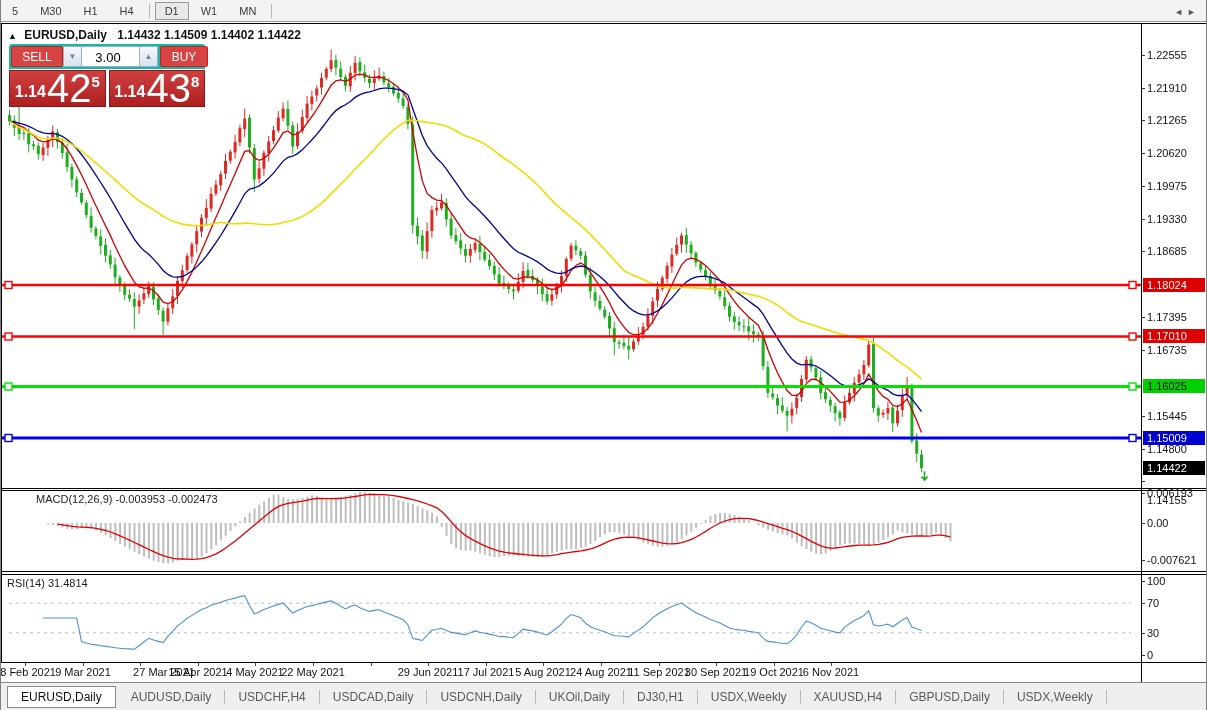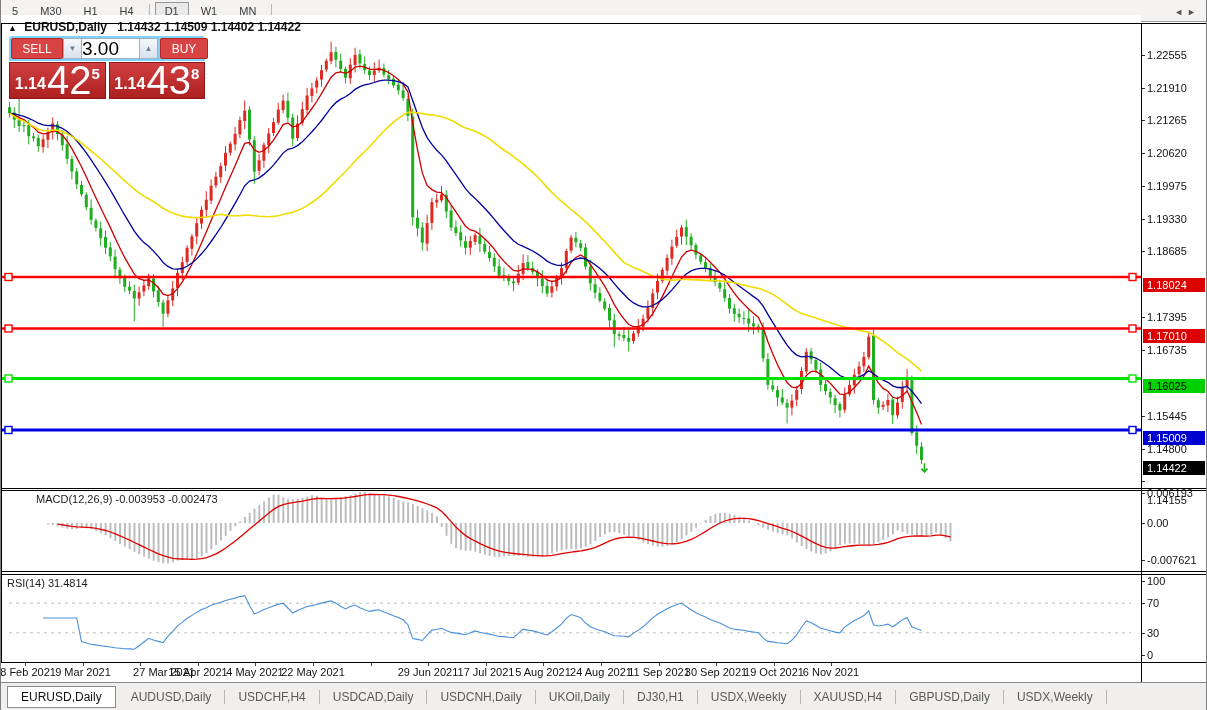--- a/index.html
+++ b/index.html
@@ -15,29 +15,29 @@
   .hline{position:absolute;left:0;width:1207px;height:1px;background:#000;}
   .vline{position:absolute;width:1px;background:#000;}
   
   .panel{position:absolute;left:0;background:#fff;}
   .ind-label{position:absolute;left:6px;top:3px;font-size:11px;color:#1a1a1a;z-index:5;}
   
   #chart-title{position:absolute;left:7px;top:5px;font-size:12px;font-weight:700;color:#111;z-index:6;}
   #chart-title .tri{font-size:9px;margin-right:4px;}
   
   #trade-panel{position:absolute;left:8px;top:21px;width:196px;z-index:7;}
-  #tp-row1{display:flex;align-items:stretch;height:25px;background:#7dd3fc;border-radius:3px 3px 0 0;
+  #tp-row1{display:flex;align-items:stretch;height:25px;background:#14b8a6;border-radius:3px 3px 0 0;
            padding:2px;box-sizing:border-box;}
   .tp-btn{flex:0 0 auto;background:#d84343;border:1px solid #b22;border-radius:2px;color:#fff;
           font-size:12px;display:flex;align-items:center;justify-content:center;cursor:pointer;}
   #sell-btn{width:50px;}#buy-btn{width:46px;margin-left:2px;}
   .spin-btn{flex:0 0 17px;background:linear-gradient(#f6f8fb,#d8e1ec);border:1px solid #9fb0c6;
             font-size:8px;color:#70809c;display:flex;align-items:center;justify-content:center;cursor:pointer;}
   #vol-input{flex:1 1 auto;width:52px;border:1px solid #9fb0c6;border-left:none;border-right:none;
-             font-size:19px;text-align:left;padding:1px 5px 0 0;font-family:"Liberation Sans",sans-serif;}
+             font-size:13px;text-align:center;padding:1px 5px 0 0;font-family:"Liberation Sans",sans-serif;}
   #tp-row2{display:flex;height:37px;margin-top:1px;}
   .quote-box{flex:1;background:linear-gradient(180deg,#d14040 0%,#ad2020 100%);border:1px solid #8d1515;
              color:#fff;display:flex;align-items:flex-end;justify-content:center;padding-bottom:1px;cursor:pointer;}
   .quote-box+.quote-box{margin-left:3px;}
   .q-small{font-size:16px;font-weight:700;margin:0 1px 4px 0;}
   .q-big{font-size:40px;font-weight:400;line-height:33px;}
   .q-sup{font-size:15px;font-weight:700;align-self:flex-start;margin-top:2px;}
   
   #axis-col{position:absolute;left:1141px;top:23px;width:66px;height:659px;background:#fff;font-size:11px;color:#111;}
   .ax-tick{position:absolute;left:5px;height:13px;line-height:13px;}
@@ -67,21 +67,21 @@
       <div class="tf-item">H1</div>
       <div class="tf-item">H4</div>
       <div class="tf-sep"></div>
       <div class="tf-item active">D1</div>
       <div class="tf-item">W1</div>
       <div class="tf-item">MN</div>
       <div class="tf-sep"></div>
     </div>
   <div class="hline" style="top:21px;background:#9b9b9b"></div>
 
-  <div class="panel" id="chart-panel" style="top:15px;width:1140px;height:465px;">
+  <div class="panel" id="chart-panel" style="top:23px;width:1140px;height:465px;">
     <svg id="chart-svg" width="1140" height="465">
         <line x1="8.5" y1="86.8" x2="8.5" y2="102.5" stroke="#1fae1f" stroke-width="1"></line>
         <rect x="7.0" y="92.2" width="3" height="6.1" fill="#1fae1f"></rect>
         <line x1="13.3" y1="92.2" x2="13.3" y2="113.0" stroke="#1fae1f" stroke-width="1"></line>
         <rect x="11.8" y="97.5" width="3" height="7.2" fill="#1fae1f"></rect>
         <line x1="18.1" y1="72.9" x2="18.1" y2="116.9" stroke="#1fae1f" stroke-width="1"></line>
         <rect x="16.6" y="104.1" width="3" height="6.9" fill="#1fae1f"></rect>
         <line x1="22.9" y1="103.9" x2="22.9" y2="117.2" stroke="#1fae1f" stroke-width="1"></line>
         <rect x="21.4" y="110.1" width="3" height="1.0" fill="#1fae1f"></rect>
         <line x1="27.7" y1="105.2" x2="27.7" y2="129.4" stroke="#1fae1f" stroke-width="1"></line>

